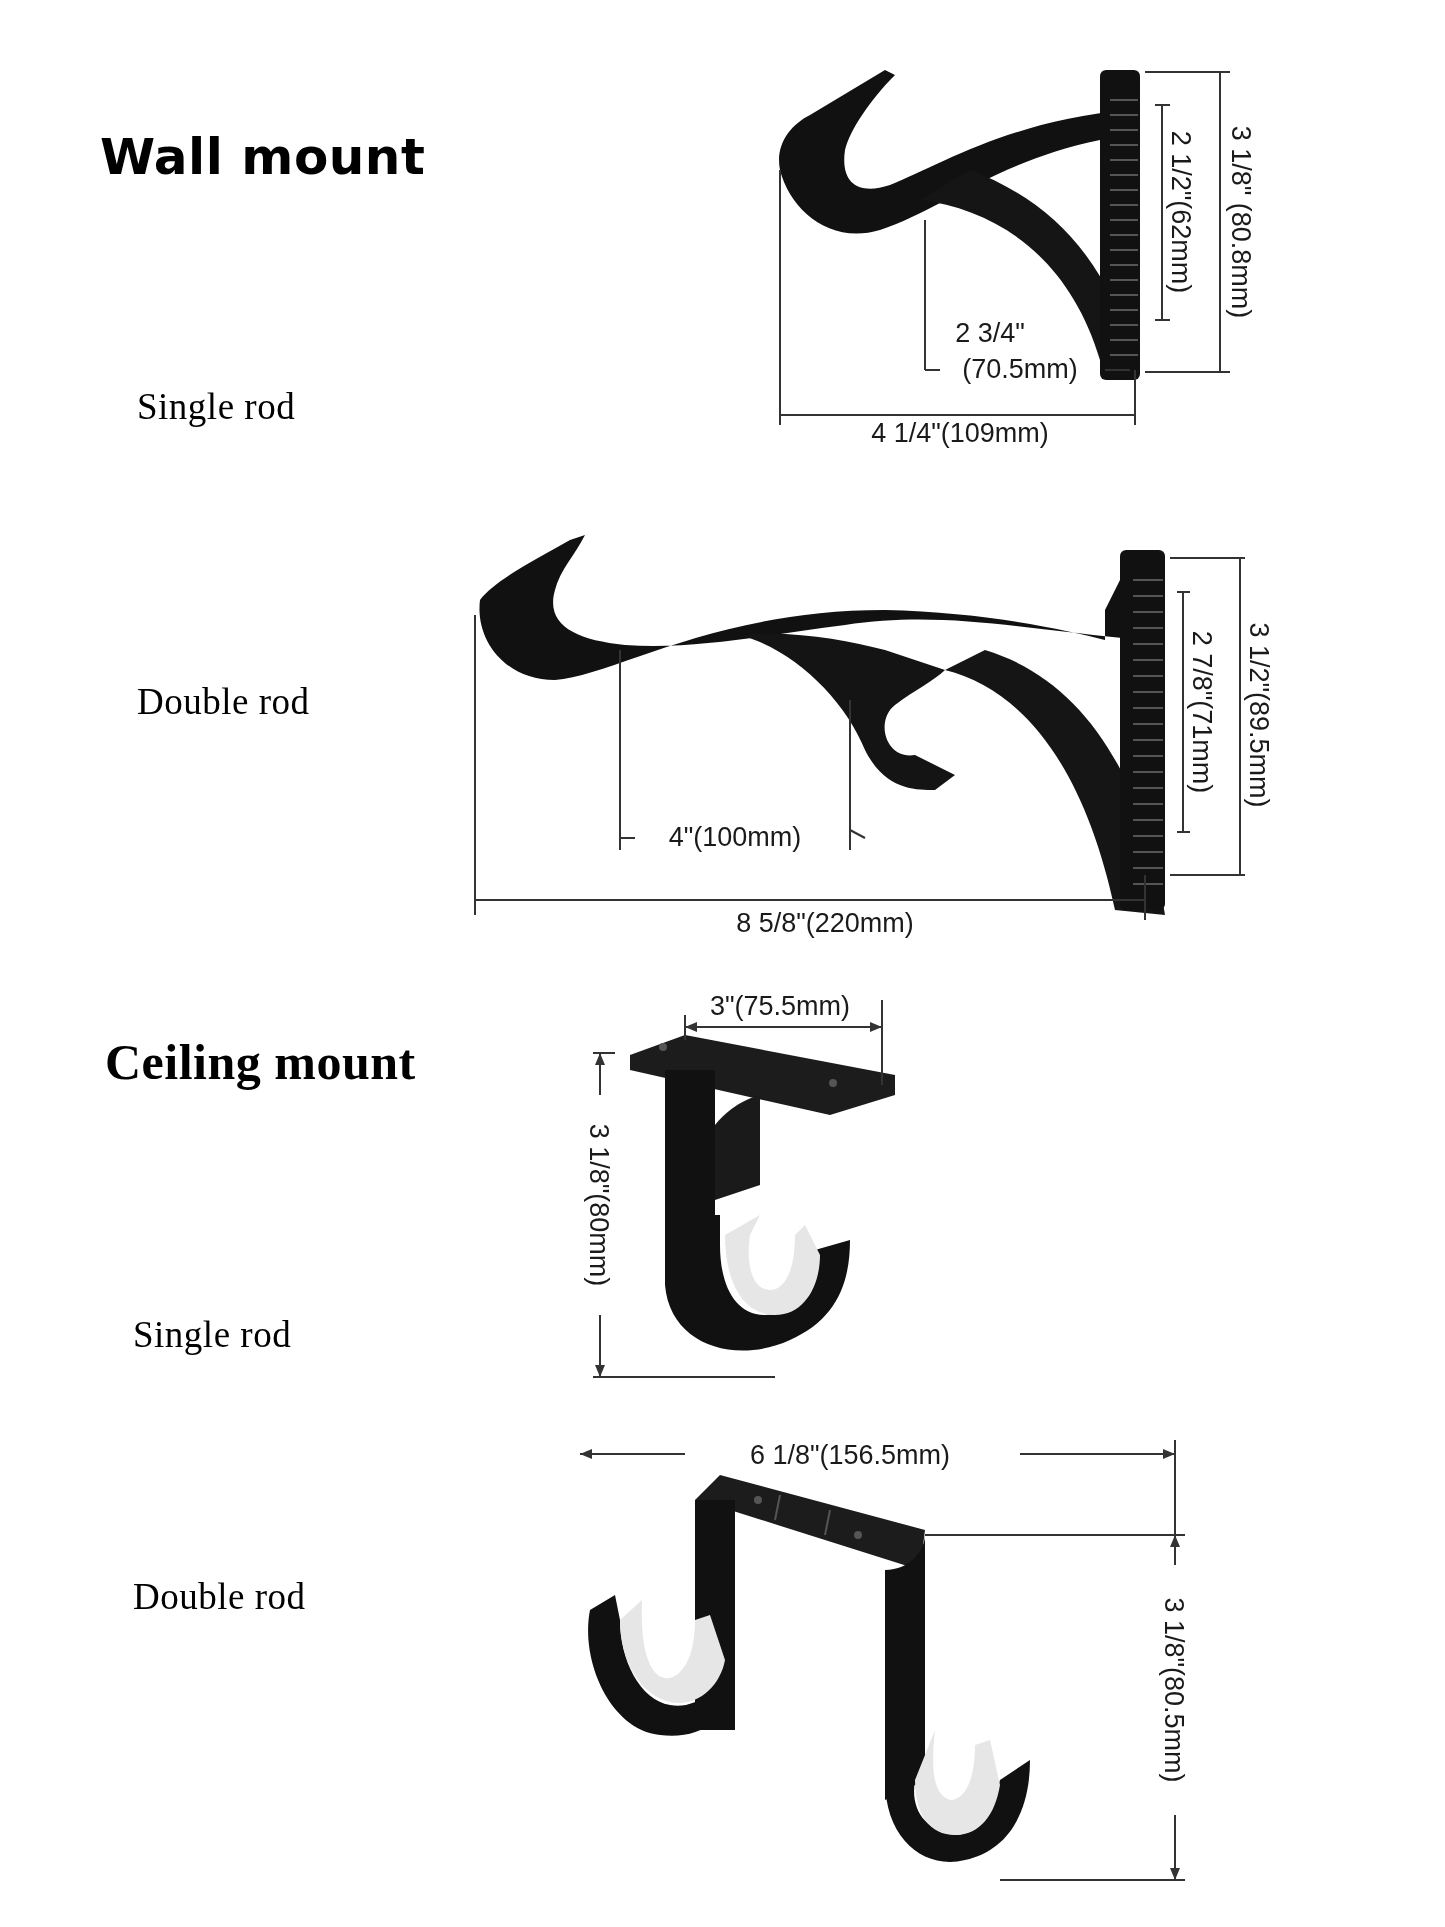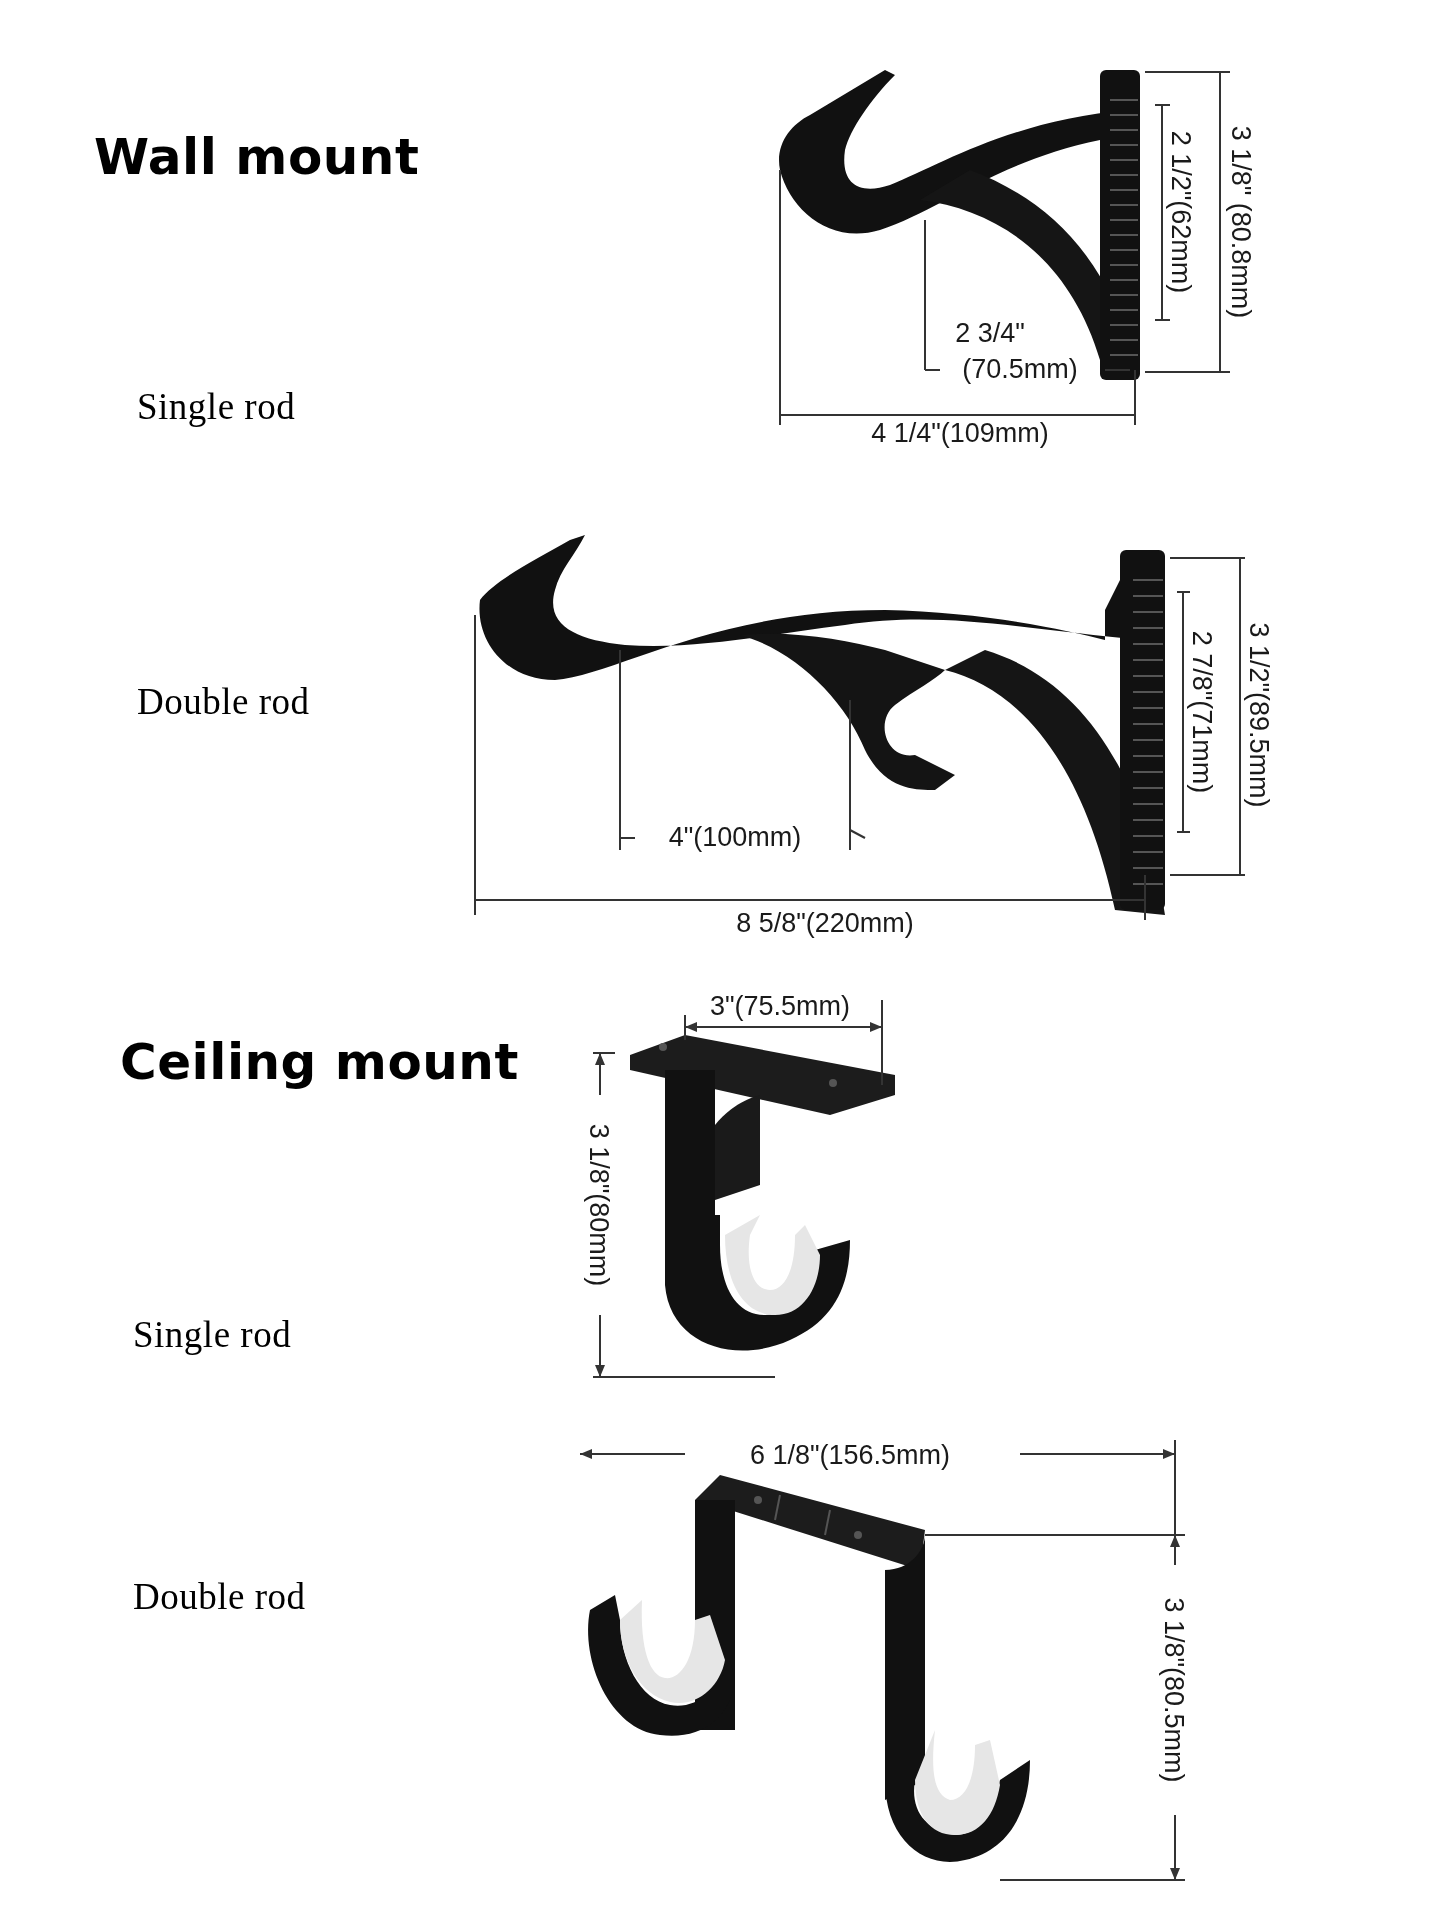--- a/index.html
+++ b/index.html
@@ -6,25 +6,25 @@
   body { width: 1445px; height: 1927px; position: relative; overflow: hidden; font-family: "DejaVu Sans", sans-serif; color: #000; }
   .heading { position: absolute; font-weight: bold; font-size: 50px; letter-spacing: 0.5px; white-space: nowrap; }
   .label { position: absolute; font-size: 37px; white-space: nowrap; letter-spacing: 0.5px; font-family: Liberation Serif, serif; }
   .fig { position: absolute; }
   .fig svg { display: block; overflow: visible; }
   .dim { font-family: "Liberation Sans", sans-serif; font-size: 27px; fill: #1a1a1a; }
 </style>
 </head>
 <body>
 
-<div class="heading" style="left:94px; top:128px;">Wall mount</div>
+<div class="heading" style="left:100px; top:128px;">Wall mount</div>
 <div class="label" style="left:137px; top:385px;">Single rod</div>
 <div class="label" style="left:137px; top:680px;">Double rod</div>
 
-<div class="heading" style="left:120px; top:1033px;">Ceiling mount</div>
+<div class="heading" style="left:105px; top:1033px;font-family:Liberation Serif, serif;">Ceiling mount</div>
 <div class="label" style="left:133px; top:1313px;">Single rod</div>
 <div class="label" style="left:133px; top:1575px;">Double rod</div>
 
 <div class="fig" style="left:770px; top:60px;">
   <svg width="520" height="400" viewBox="0 0 520 400">
 
     <path d="M 40 55 C 20 65, 5 85, 10 110 C 20 150, 60 185, 110 170 C 170 150, 230 100, 330 80 L 330 55 L 360 10 L 360 50 C 240 60, 170 105, 120 125 C 90 135, 70 125, 75 90 C 80 70, 100 40, 125 15 L 115 10 Z" fill="#111"></path>
 
     <path d="M 150 140 C 230 150, 300 200, 330 300 L 365 305 C 340 200, 280 140, 200 110 Z" fill="#151515"></path>
 

